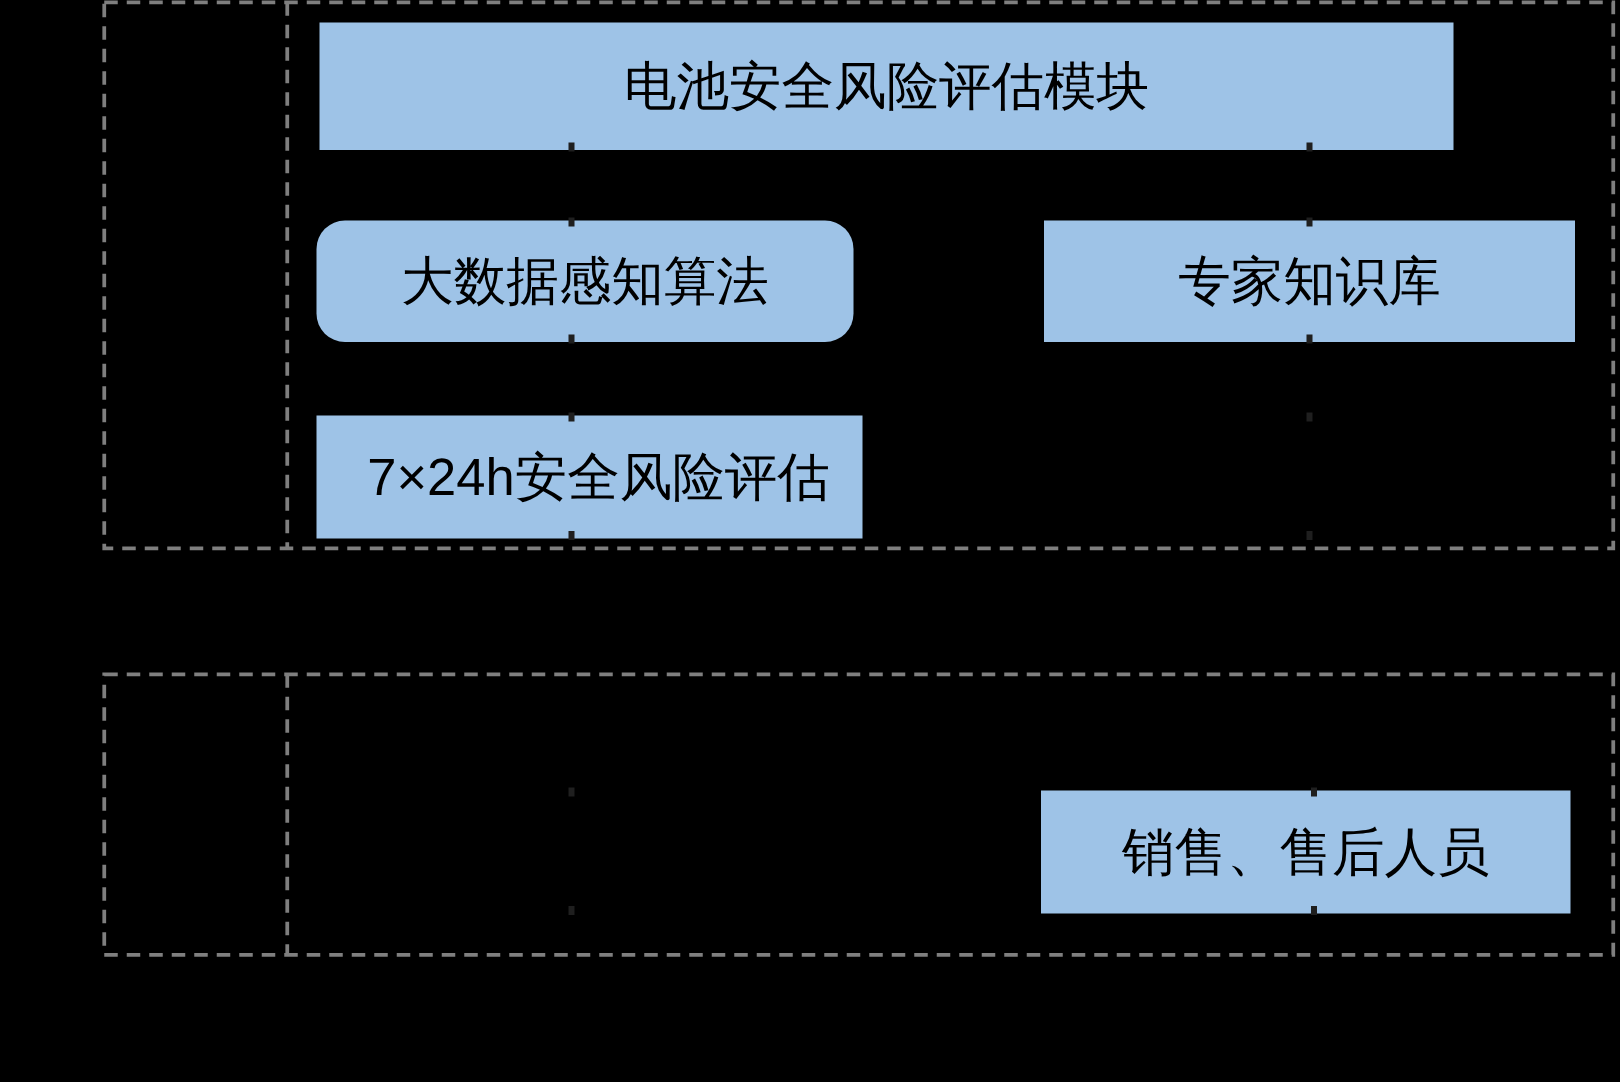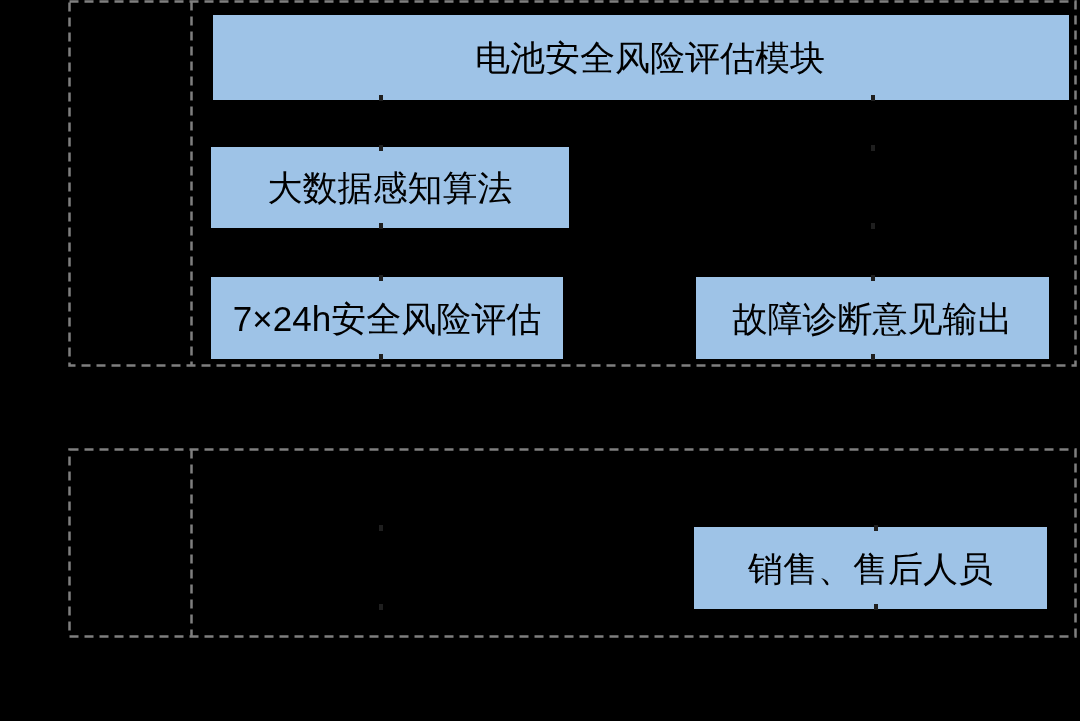--- a/index.html
+++ b/index.html
@@ -32,41 +32,41 @@
     pointer-events:none;
   }
   #svg-layer .dashed{
     fill:none;
     stroke:var(--dash);
     stroke-width:2.5;
     stroke-dasharray:9 6;
   }
   #svg-layer .stub{fill:var(--stub);}
   
-  #box-title   {left:213px;top:15px; width:838px;height:85px;padding-left:18px;}
-  #box-row2l   {left:211px;top:147px;width:358px;height:81px;}
+  #box-title   {left:213px;top:15px; width:756px;height:85px;}
+  #box-row2l   {left:211px;top:147px;width:358px;height:81px;border-radius:19px;}
   #box-row2r   {left:696px;top:147px;width:354px;height:81px;}
-  #box-row3l   {left:211px;top:277px;width:352px;height:82px;}
+  #box-row3l   {left:211px;top:277px;width:352px;height:82px;padding-left:12px;}
   #box-row3r   {left:696px;top:277px;width:353px;height:82px;}
   #box-botl    {left:209px;top:527px;width:358px;height:82px;}
   #box-botr    {left:694px;top:527px;width:353px;height:82px;}
 </style>
 </head>
 <body>
 
 <div id="stage">
 
   <div class="diagram-box" id="box-title">电池安全风险评估模块</div>
 
   <div class="diagram-box" id="box-row2l">大数据感知算法</div>
 
+  <div class="diagram-box" id="box-row2r">专家知识库</div>
 
   <div class="diagram-box" id="box-row3l">7×24h安全风险评估</div>
 
-  <div class="diagram-box" id="box-row3r">故障诊断意见输出</div>
 
 
   <div class="diagram-box" id="box-botr">销售、售后人员</div>
 
   <svg id="svg-layer" width="1080" height="721" viewBox="0 0 1080 721">
 
     <rect class="dashed" x="69.5" y="1.5" width="1006" height="364"></rect>
 
     <line class="dashed" x1="191.5" y1="1.5" x2="191.5" y2="365.5"></line>
 

